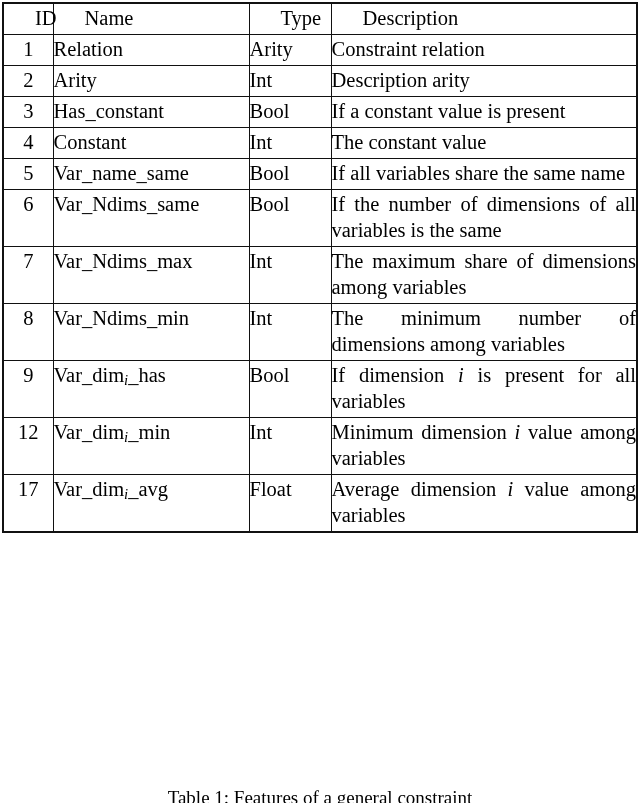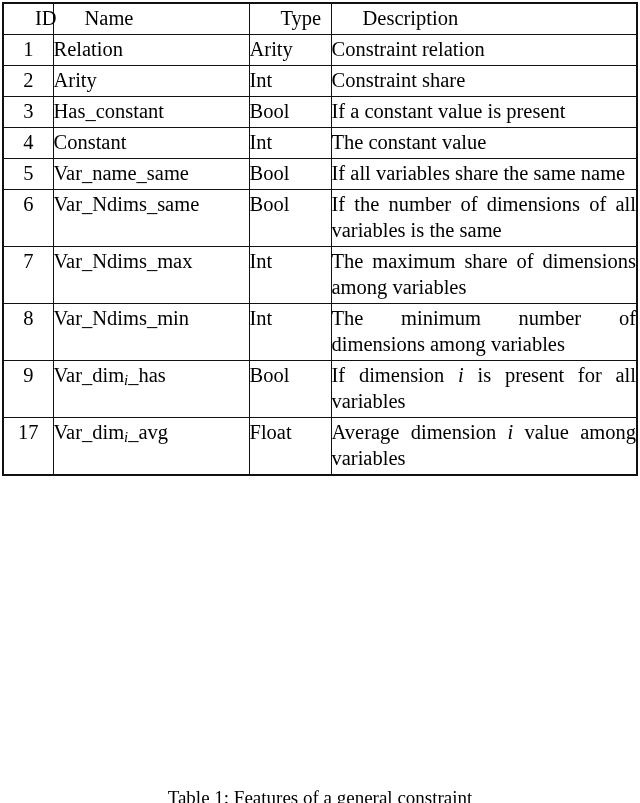--- a/index.html
+++ b/index.html
@@ -133,21 +133,21 @@
       <tr>
             <td class="cell-id">1</td>
             <td class="cell-name">Relation</td>
             <td class="cell-type">Arity</td>
             <td class="cell-desc one-line">Constraint relation</td>
           </tr>
           <tr>
             <td class="cell-id">2</td>
             <td class="cell-name">Arity</td>
             <td class="cell-type">Int</td>
-            <td class="cell-desc one-line">Constraint share</td>
+            <td class="cell-desc one-line">Description arity</td>
           </tr>
           <tr>
             <td class="cell-id">3</td>
             <td class="cell-name">Has_constant</td>
             <td class="cell-type">Bool</td>
             <td class="cell-desc one-line">If a constant value is present</td>
           </tr>
           <tr>
             <td class="cell-id">4</td>
             <td class="cell-name">Constant</td>
@@ -176,20 +176,26 @@
             <td class="cell-id">8</td>
             <td class="cell-name">Var_Ndims_min</td>
             <td class="cell-type">Int</td>
             <td class="cell-desc">The minimum number of dimensions among vari­ables</td>
           </tr>
           <tr>
             <td class="cell-id">9</td>
             <td class="cell-name">Var_dim<sub class="mi-sub">i</sub>_has</td>
             <td class="cell-type">Bool</td>
             <td class="cell-desc">If dimension <i class="mi">i</i> is present for all variables</td>
+          </tr>
+          <tr>
+            <td class="cell-id">12</td>
+            <td class="cell-name">Var_dim<sub class="mi-sub">i</sub>_min</td>
+            <td class="cell-type">Int</td>
+            <td class="cell-desc">Minimum dimension <i class="mi">i</i> value among variables</td>
           </tr>
           <tr>
             <td class="cell-id">17</td>
             <td class="cell-name">Var_dim<sub class="mi-sub">i</sub>_avg</td>
             <td class="cell-type">Float</td>
             <td class="cell-desc">Average dimension <i class="mi">i</i> value among variables</td>
           </tr>
         </tbody>
     </table>
   </div>

